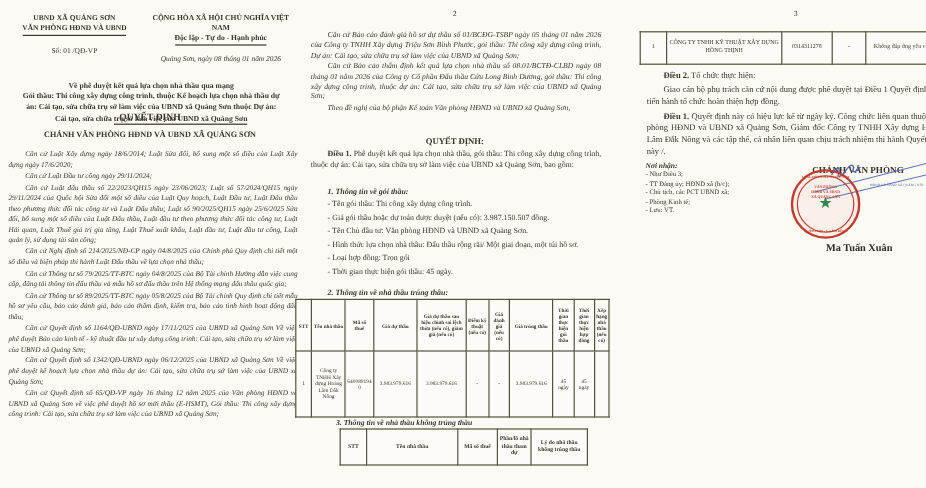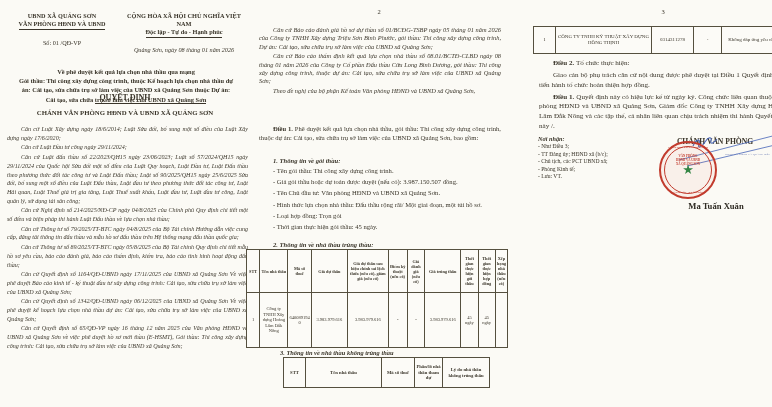--- a/index.html
+++ b/index.html
@@ -112,20 +112,21 @@
     </div>
   </div>
 
   <div class="page" id="pg2">
     <div class="pageno">2</div>
     <div class="recitals2">
       <p>Căn cứ Báo cáo đánh giá hồ sơ dự thầu số 01/BCĐG-TSBP ngày 05 tháng 01 năm 2026 của Công ty TNHH Xây dựng Triệu Sơn Bình Phước, gói thầu: Thi công xây dựng công trình, Dự án: Cải tạo, sửa chữa trụ sở làm việc của UBND xã Quảng Sơn;</p>
       <p>Căn cứ Báo cáo thẩm định kết quả lựa chọn nhà thầu số 08.01/BCTĐ-CLBD ngày 08 tháng 01 năm 2026 của Công ty Cổ phần Đấu thầu Cửu Long Bình Dương, gói thầu: Thi công xây dựng công trình, thuộc dự án: Cải tạo, sửa chữa trụ sở làm việc của UBND xã Quảng Sơn;</p>
       <p>Theo đề nghị của bộ phận Kế toán Văn phòng HĐND và UBND xã Quảng Sơn,</p>
     </div>
+    <div class="decide2">QUYẾT ĐỊNH:</div>
     <div class="art1"><span class="blead">Điều 1.</span><span> Phê duyệt kết quả lựa chọn nhà thầu, gói thầu: Thi công xây dựng công trình, thuộc dự án: Cải tạo, sửa chữa trụ sở làm việc của UBND xã Quảng Sơn, bao gồm:</span></div>
     <div class="s1h">1. Thông tin về gói thầu:</div>
     <div class="items">
       <p>- Tên gói thầu: Thi công xây dựng công trình.</p>
       <p>- Giá gói thầu hoặc dự toán được duyệt (nếu có): 3.987.150.507 đồng.</p>
       <p>- Tên Chủ đầu tư: Văn phòng HĐND và UBND xã Quảng Sơn.</p>
       <p>- Hình thức lựa chọn nhà thầu: Đấu thầu rộng rãi/ Một giai đoạn, một túi hồ sơ.</p>
       <p>- Loại hợp đồng: Trọn gói</p>
       <p>- Thời gian thực hiện gói thầu: 45 ngày.</p>
     </div>

